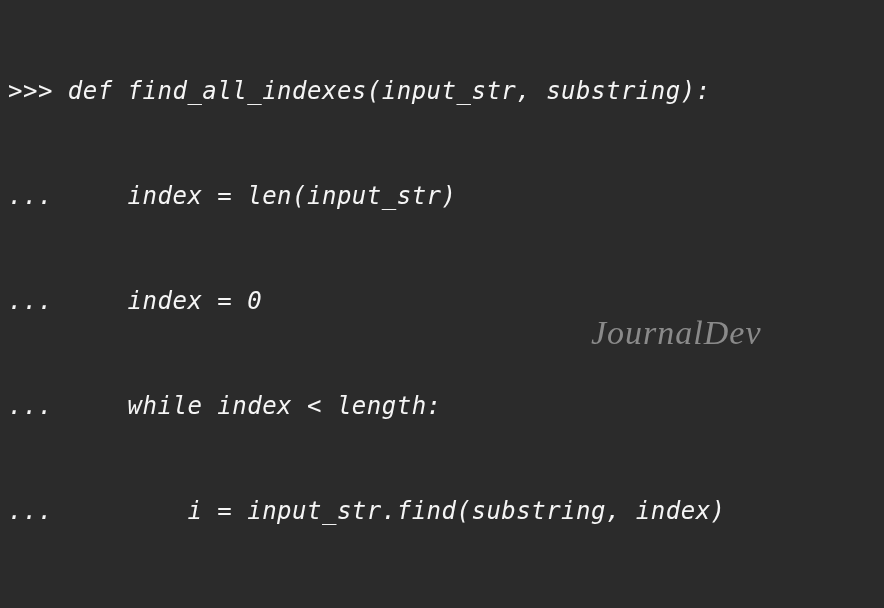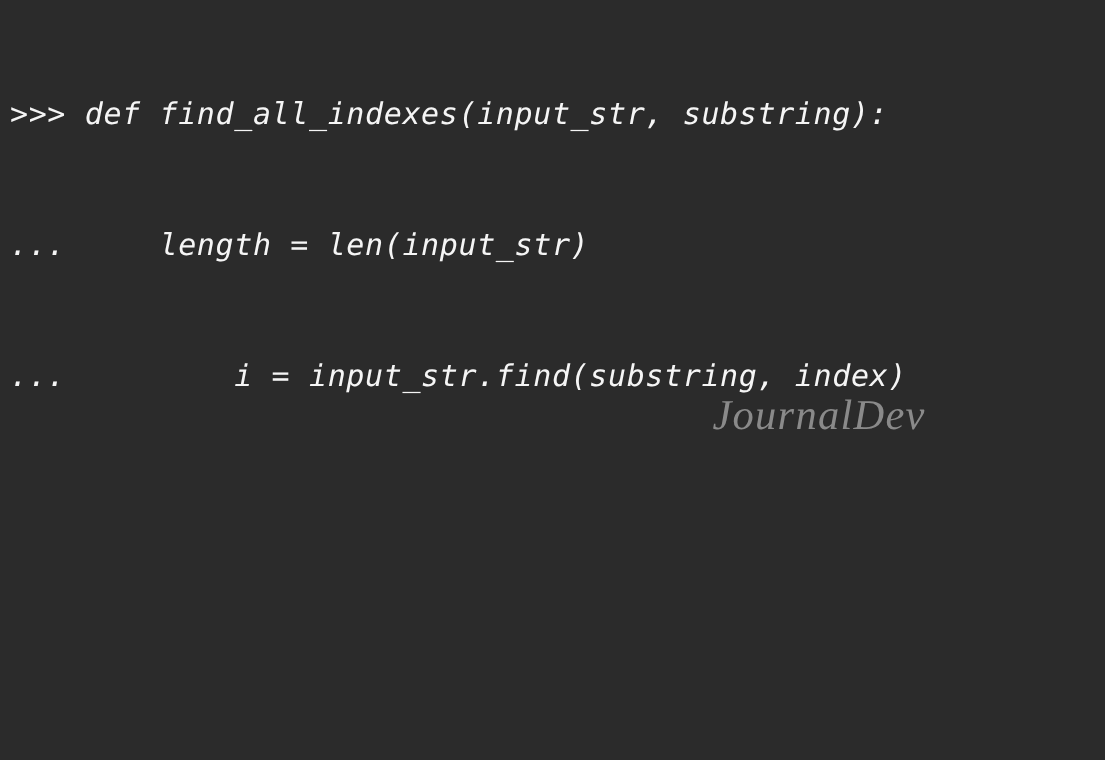--- a/index.html
+++ b/index.html
@@ -23,35 +23,37 @@
     .terminal {
       white-space: pre;
     }
     .line {
       display: block;
       font-style: italic;
     }
     .watermark {
       position: absolute;
       top: 308px;
-      left: 570px;
+      left: 591px;
       font-family: 'Brush Script MT', 'Lucida Handwriting', cursive;
       font-size: 34px;
       color: #8a8a8a;
       font-style: italic;
       letter-spacing: 1px;
       pointer-events: none;
     }
   </style>
 </head>
 <body>
 
 <div class="terminal">
   <span class="line">&gt;&gt;&gt; def find_all_indexes(input_str, substring):</span>
-  <span class="line">...     length = len(input_str)</span>
+  <span class="line">...     index = len(input_str)</span>
+  <span class="line">...     index = 0</span>
+  <span class="line">...     while index &lt; length:</span>
   <span class="line">...         i = input_str.find(substring, index)</span>
   
   
   
   
   
   
   
   
   

